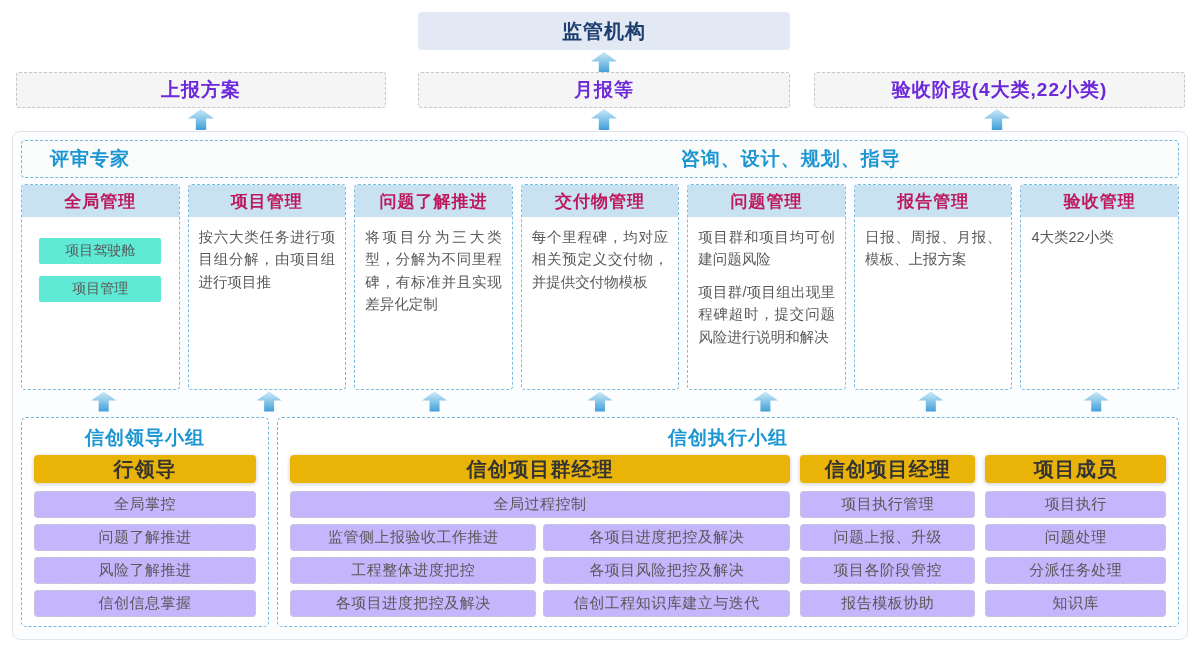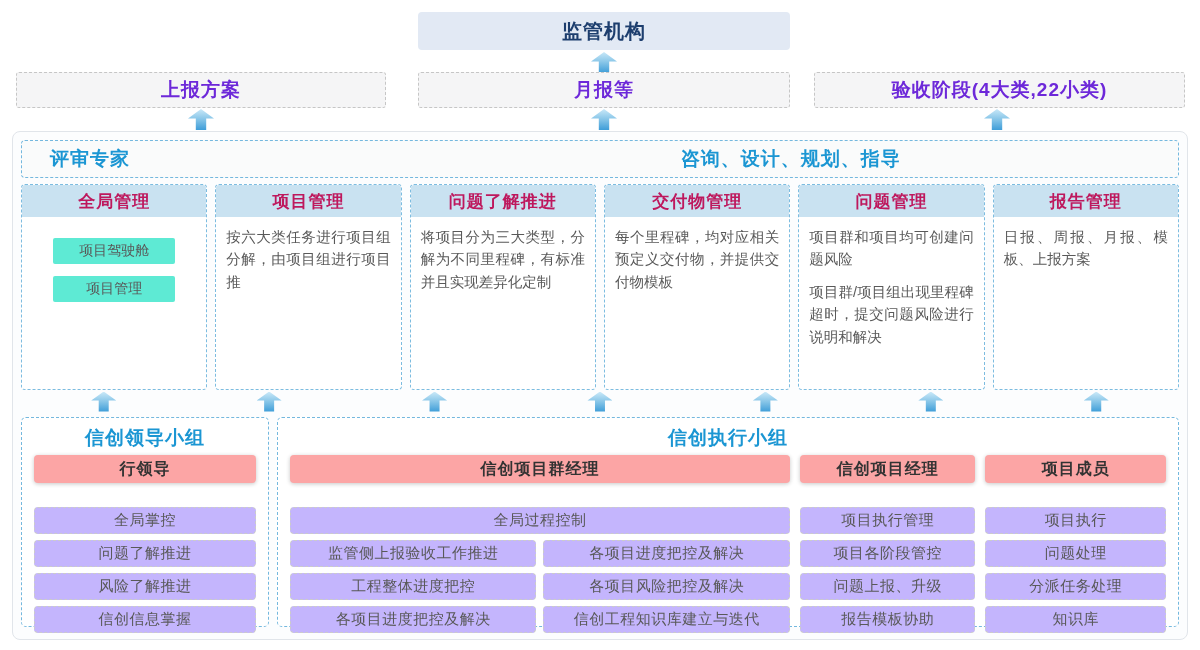--- a/index.html
+++ b/index.html
@@ -53,23 +53,23 @@
   .arrow-row { height:27px; display:flex; align-items:center; }
   .arrow-row .cell { flex:1; text-align:center; }
   .arrow-row .arrow-up { width:25px; height:20px; }
 
   
   .groups { display:flex; gap:8px; height:210px; }
   .group { border:1px dashed #74b8de; border-radius:5px; background:#ffffff; padding:7px 12px 10px; }
   .g-leader { width:248px; }
   .g-exec   { flex:1; }
   .group-title { text-align:center; height:26px; line-height:26px; margin-bottom:4px; }
-  .role-box { background:#fca5a5; border-radius:4px; box-shadow:0 1px 4px rgba(0,0,0,0.22);
-              height:28px; color:#333333; font-size:16px; font-weight:bold;
-              display:flex; align-items:center; justify-content:center; margin-bottom:24px; letter-spacing:1px; }
+  .role-box { background:#eab308; border-radius:4px; box-shadow:0 1px 4px rgba(0,0,0,0.22);
+              height:28px; color:#333333; font-size:20px; font-weight:bold;
+              display:flex; align-items:center; justify-content:center; margin-bottom:8px; letter-spacing:1px; }
   .item { border:1px dashed #cbcbcb; border-radius:4px; height:27px; color:#595959; font-size:15px;
           display:flex; align-items:center; justify-content:center; margin-bottom:6px;
           background:#c4b5fd; letter-spacing:0.5px; }
   .item:last-child { margin-bottom:0; }
   .exec-cols { display:flex; gap:10px; }
   .sec-a { flex:2.85; }
   .sec-b { flex:1; }
   .sec-c { flex:1.03; }
   .two-col { display:flex; gap:7px; }
   .two-col > .item { flex:1; }
@@ -126,20 +126,26 @@
       <div class="col-header">问题管理</div>
       <div class="col-body">
         <p>项目群和项目均可创建问题风险</p>
         <p>项目群/项目组出现里程碑超时，提交问题风险进行说明和解决</p>
       </div>
     </div>
     <div class="col">
       <div class="col-header">报告管理</div>
       <div class="col-body">
         <p>日报、周报、月报、模板、上报方案</p>
+      </div>
+    </div>
+    <div class="col">
+      <div class="col-header">验收管理</div>
+      <div class="col-body">
+        <p>4大类22小类</p>
       </div>
     </div>
   </div>
 
   <div class="arrow-row">
     <span class="cell"><i class="arrow-up"></i></span>
     <span class="cell"><i class="arrow-up"></i></span>
     <span class="cell"><i class="arrow-up"></i></span>
     <span class="cell"><i class="arrow-up"></i></span>
     <span class="cell"><i class="arrow-up"></i></span>
@@ -173,22 +179,22 @@
             <div class="item">各项目风险把控及解决</div>
           </div>
           <div class="two-col">
             <div class="item">各项目进度把控及解决</div>
             <div class="item">信创工程知识库建立与迭代</div>
           </div>
         </div>
         <div class="sec-b">
           <div class="role-box">信创项目经理</div>
           <div class="item">项目执行管理</div>
+          <div class="item">问题上报、升级</div>
           <div class="item">项目各阶段管控</div>
-          <div class="item">问题上报、升级</div>
           <div class="item">报告模板协助</div>
         </div>
         <div class="sec-c">
           <div class="role-box">项目成员</div>
           <div class="item">项目执行</div>
           <div class="item">问题处理</div>
           <div class="item">分派任务处理</div>
           <div class="item">知识库</div>
         </div>
       </div>

